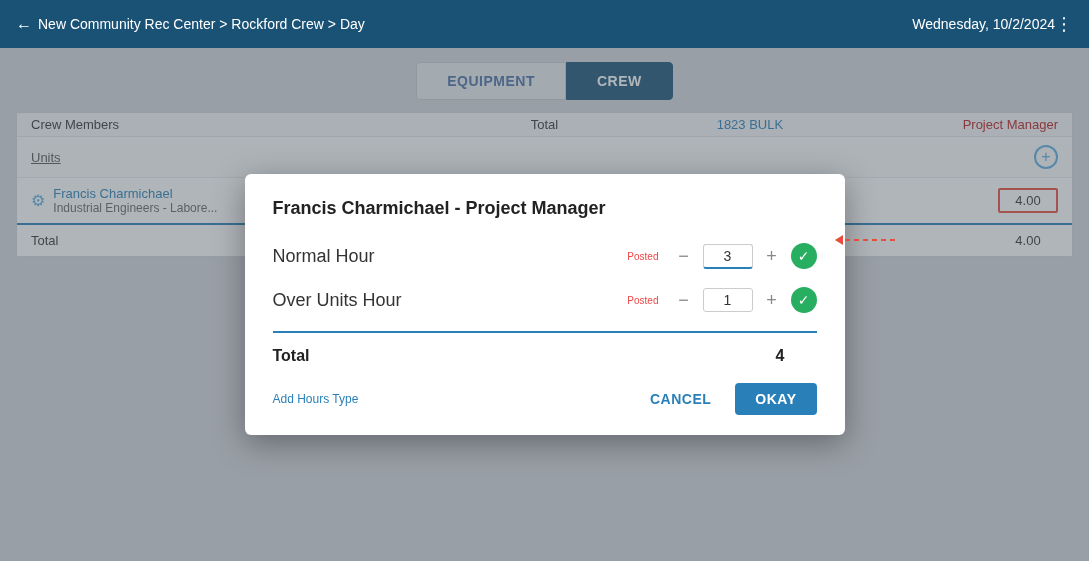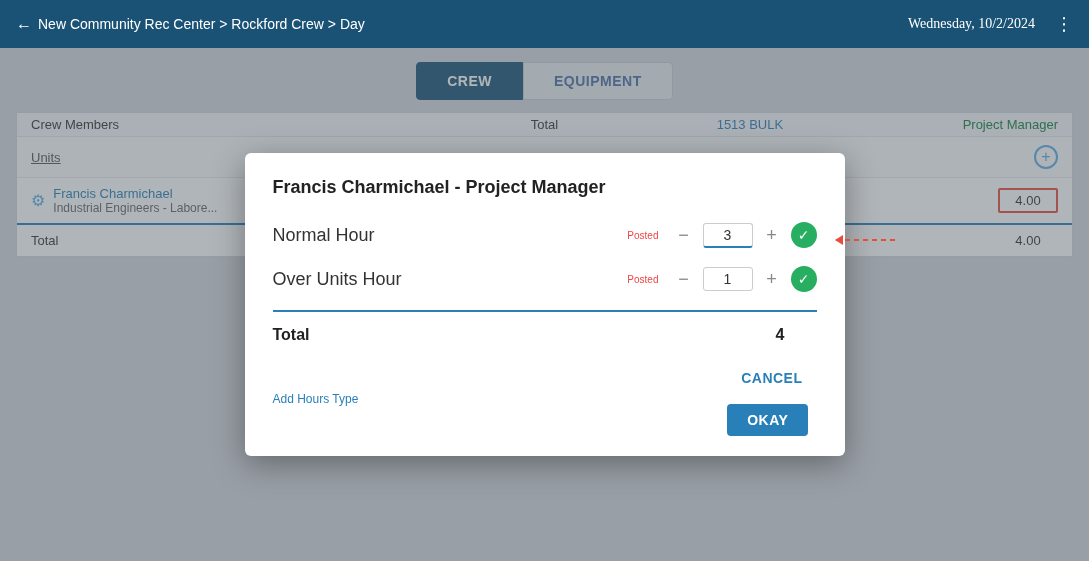--- a/index.html
+++ b/index.html
@@ -24,23 +24,22 @@
       font-size: 14px;
     }
     .top-bar-left {
       display: flex;
       align-items: center;
       gap: 6px;
     }
     .top-bar-right {
       display: flex;
       align-items: center;
-      gap: 20px;
-      font-size: 14px;
-      font-family: Liberation Serif, serif;
+      gap: 0;
+      font-size: 14px;
     }
 
     
     .main-content {
       background: #d5d8dc;
       height: calc(561px - 48px);
       position: relative;
     }
 
     
@@ -81,21 +80,21 @@
       padding: 4px 14px;
       border-bottom: 1px solid #e0e4e8;
       font-size: 13px;
       font-weight: 400;
       color: #333;
       background: #f5f6f7;
     }
     .th-members { flex: 2; }
     .th-total { flex: 1; text-align: center; }
     .th-bulk { flex: 1; text-align: center; color: #2980b9; }
-    .th-pm { flex: 1; text-align: right; color: #15803d; }
+    .th-pm { flex: 1; text-align: right; color: #b91c1c; }
 
     .table-subheader {
       display: flex;
       align-items: center;
       padding: 8px 14px;
       border-bottom: 1px solid #e8eaec;
       font-size: 13px;
       color: #555;
       background: #fafbfc;
     }
@@ -250,21 +249,20 @@
       color: #2980b9;
       font-size: 12px;
       cursor: pointer;
       text-decoration: none;
       font-weight: 500;
     }
     .footer-right {
       display: flex;
       gap: 10px;
       align-items: flex-start;
-      flex-direction: column;
     }
     .btn-cancel {
       background: none;
       border: none;
       color: #2980b9;
       font-size: 14px;
       font-weight: 600;
       cursor: pointer;
       padding: 8px 14px;
       letter-spacing: 0.5px;
@@ -291,30 +289,30 @@
   </div>
   <div class="top-bar-right">
     <span>Wednesday, 10/2/2024</span>
     <span style="cursor:pointer;font-size:18px;">⋮</span>
   </div>
 </div>
 
 <div class="main-content">
 
   <div class="tab-bar">
+    <div class="tab">EQUIPMENT</div>
     <div class="tab active">CREW</div>
-    <div class="tab">EQUIPMENT</div>
   </div>
 
   <div class="table-area">
 
     <div class="table-header">
       <div class="th-members">Crew Members</div>
       <div class="th-total">Total</div>
-      <div class="th-bulk">1513 BULK</div>
+      <div class="th-bulk">1823 BULK</div>
       <div class="th-pm">Project Manager</div>
     </div>
 
     <div class="table-subheader">
       <div class="sh-units">Units</div>
       <div class="sh-plus">
         <div class="plus-circle">+</div>
       </div>
     </div>
 

